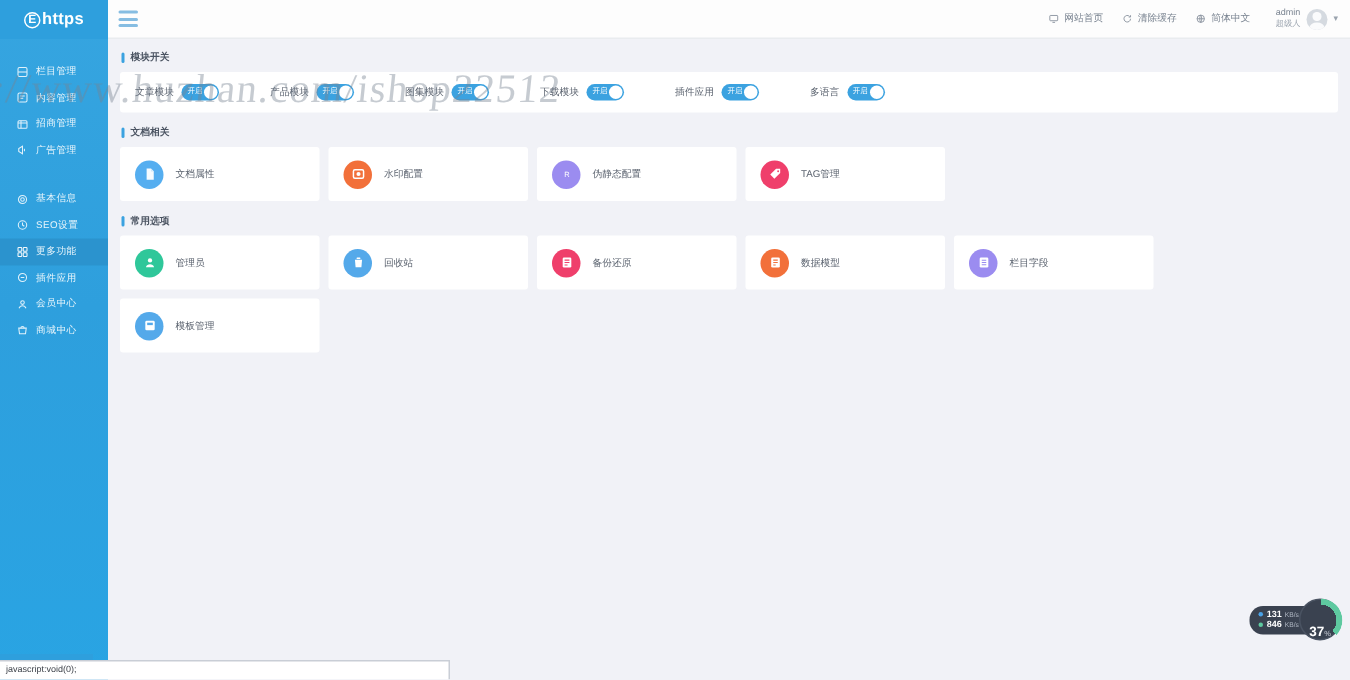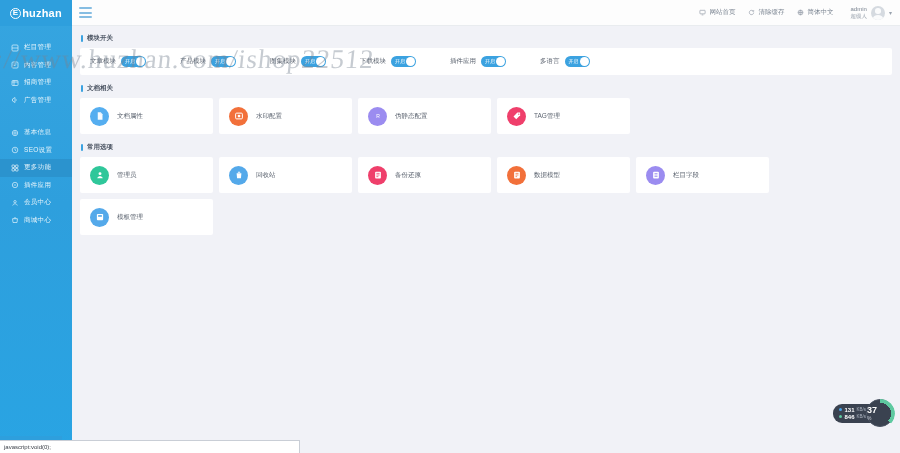--- a/index.html
+++ b/index.html
@@ -173,24 +173,23 @@
   }
   .perf-row { display: flex; align-items: center; gap: 2px; }
   .dot { width: 3px; height: 3px; border-radius: 50%; display: inline-block; }
   .dot.up { background: #4aa3e8; }
   .dot.down { background: #5ec9a0; }
   .perf-num { font-size: 6px; color: #ffffff; font-weight: 700; }
   .perf-unit { font-size: 4.5px; color: #aeb6c2; }
   .perf-ring {
     width: 28px; height: 28px; border-radius: 50%;
     background: #3a4250;
-    display: flex; align-items: flex-start; justify-content: center;
+    display: flex; align-items: flex-end; justify-content: center;
     position: relative; z-index: 2;
     border: 1.5px solid #4a5362;
-    flex-direction: column;
   }
   .perf-ring::before {
     content: ""; position: absolute; inset: -1.5px;
     border-radius: 50%;
     background: conic-gradient(#5ec9a0 0% 37%, transparent 37% 100%);
     -webkit-mask: radial-gradient(circle, transparent 0 10.5px, #000 10.5px);
     mask: radial-gradient(circle, transparent 0 10.5px, #000 10.5px);
   }
   .perf-val { font-size: 9px; color: #ffffff; font-weight: 700; position: relative; z-index: 3; }
   .perf-pct { font-size: 5px; color: #c7ccd5; position: relative; z-index: 3; }
@@ -213,21 +212,21 @@
 </style>
 </head>
 <body>
 
 <div class="app">
 
   <aside class="sidebar">
     <div class="logo">
       <span class="logo-mark">
         <span class="logo-badge">E</span>
-          <span>huzhan</span>
+          <span>https</span>
       </span>
     </div>
 
     <nav class="nav">
       <div class="nav-group">
 
         <div class="nav-item">
           <span class="ic">
               <svg viewBox="0 0 16 16" fill="none" stroke="#eaf6fd" stroke-width="1.4">
                 <rect x="2" y="2" width="12" height="12" rx="2"></rect>

